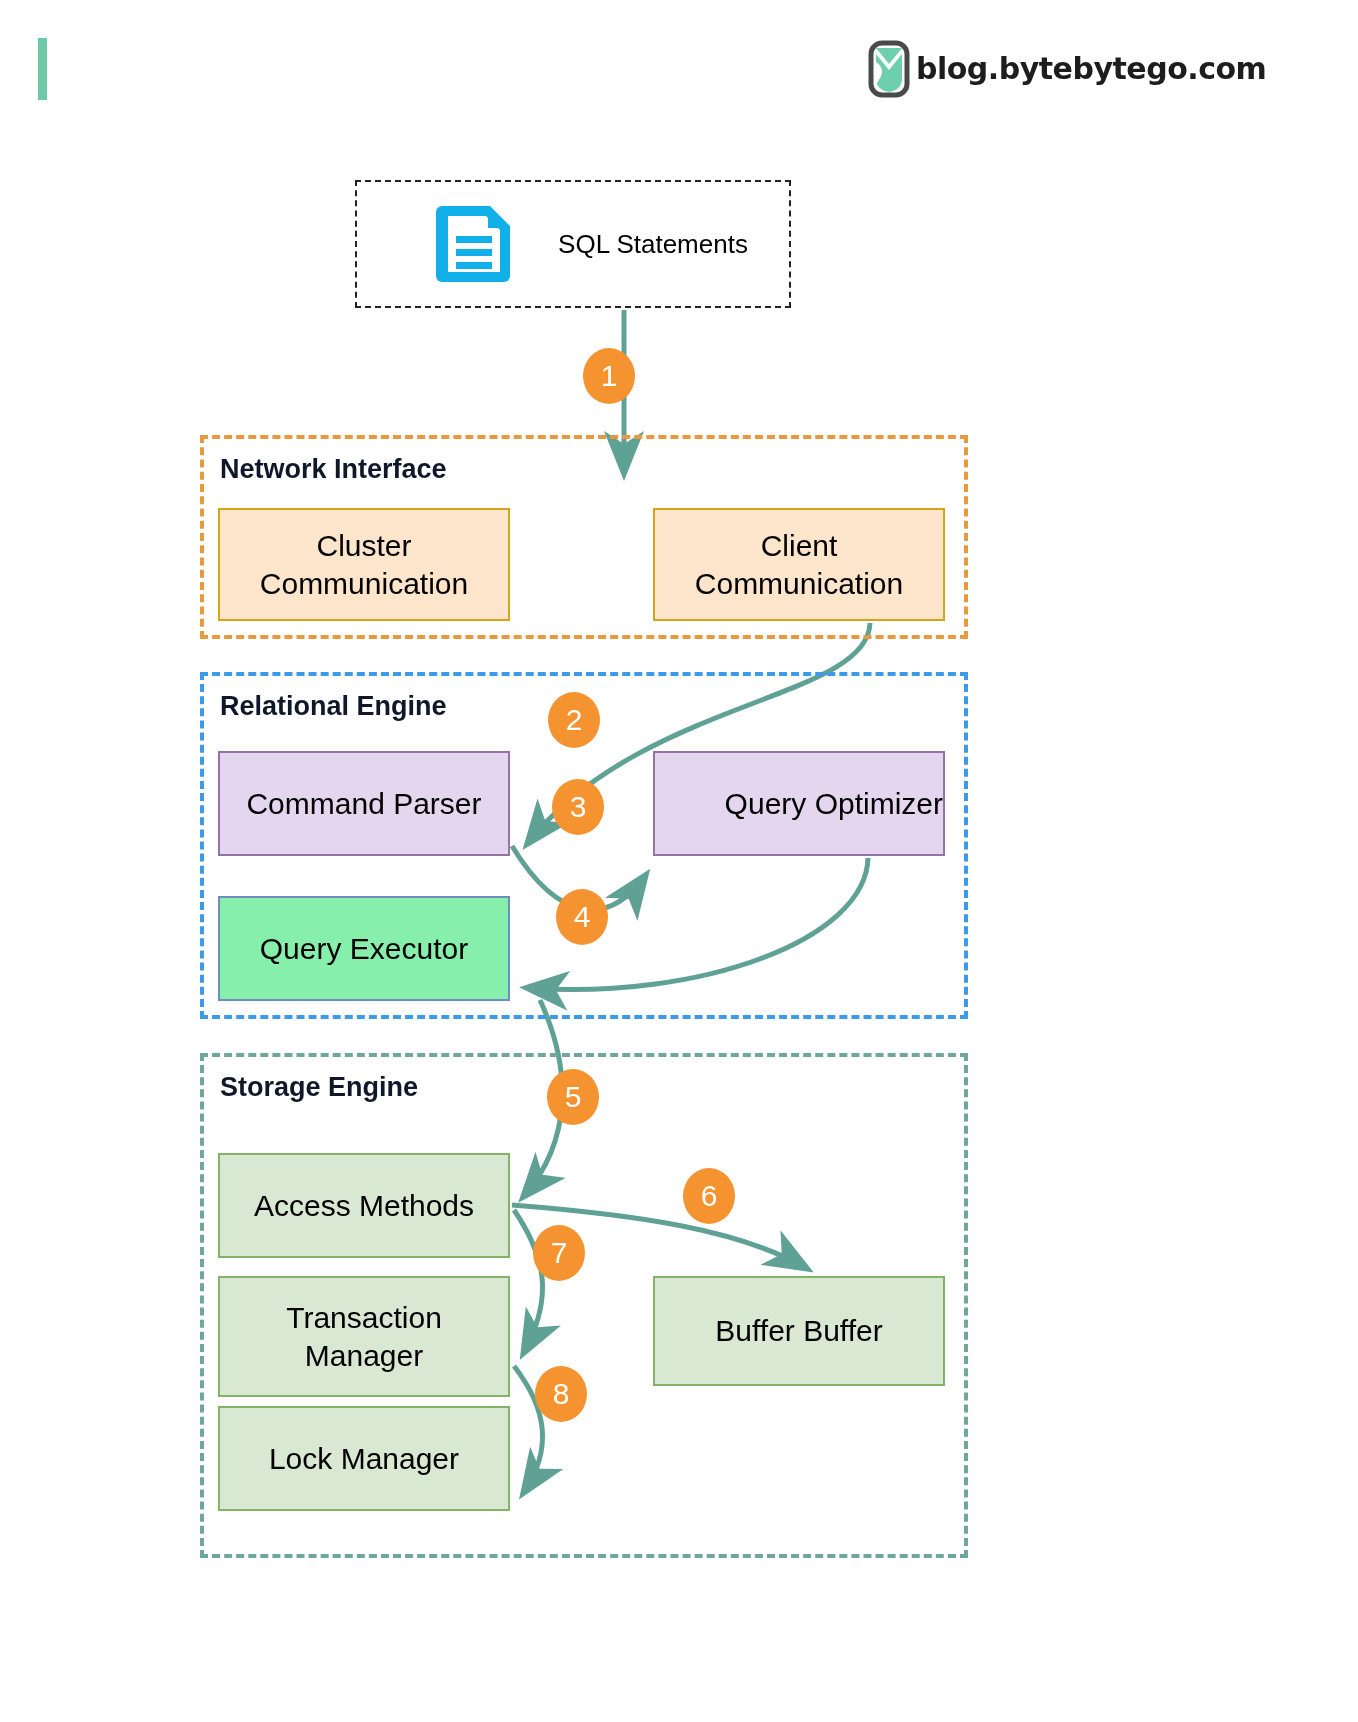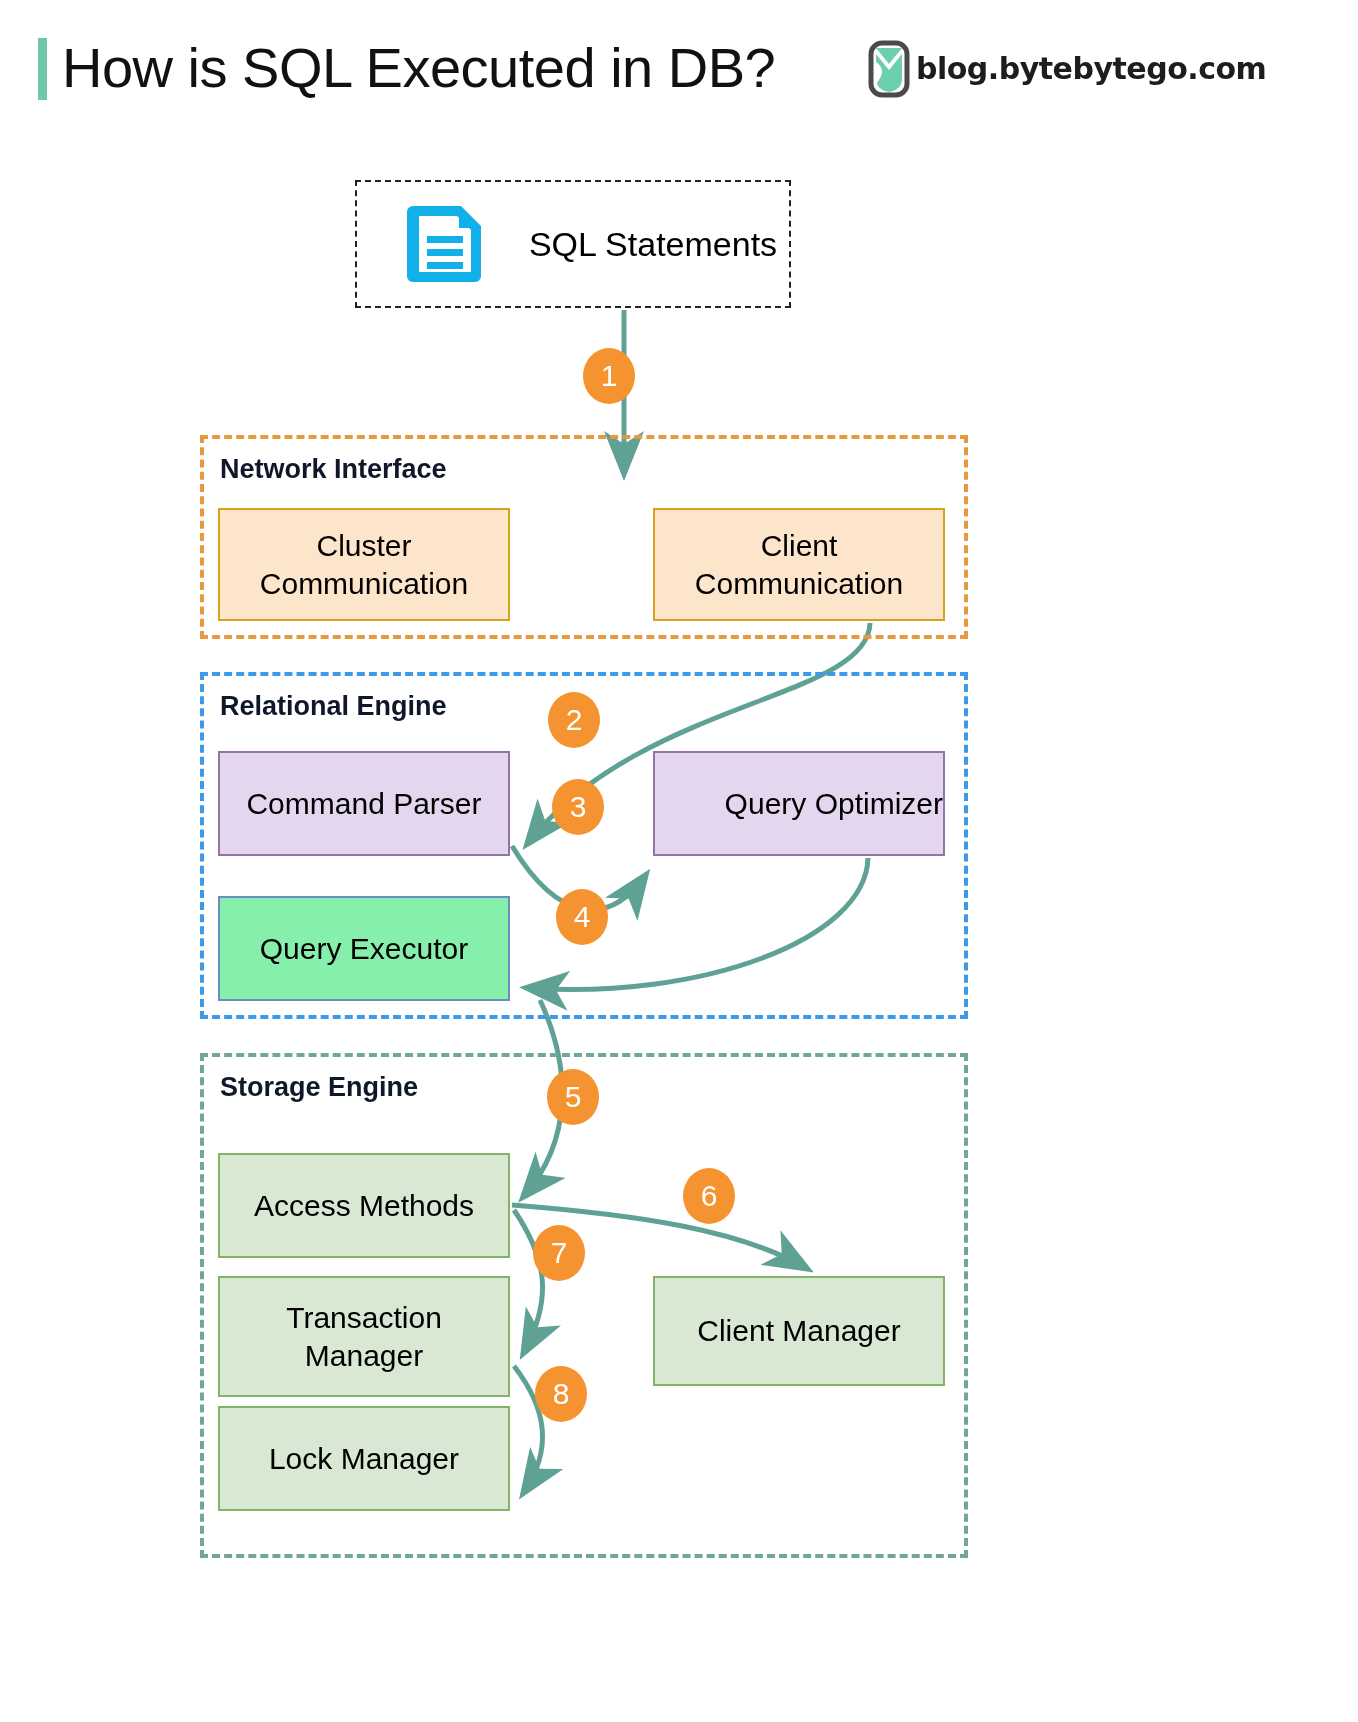--- a/index.html
+++ b/index.html
@@ -22,21 +22,21 @@
   
   .node{position:absolute;box-sizing:border-box;display:flex;align-items:center;
         justify-content:center;text-align:center;font-size:30px;line-height:38px;color:#000;}
   .group{position:absolute;box-sizing:border-box;background:transparent;}
   .group-title{position:absolute;font-size:27px;font-weight:700;color:#0f172a;white-space:nowrap;}
 
   
   #sql-box{left:355px;top:180px;width:436px;height:128px;border:2px dashed #222;
            display:flex;align-items:center;}
   #sql-icon{margin-left:30px;width:92px;height:92px;position:relative;flex:none;}
-  #sql-label{margin-left:38px;font-size:34px;color:#000;white-space:nowrap;}
+  #sql-label{margin-left:38px;font-size:26px;color:#000;white-space:nowrap;}
 
   
   #grp-network{left:200px;top:435px;width:768px;height:204px;border:4px dashed #e9993d;}
   #grp-relational{left:200px;top:672px;width:768px;height:347px;border:4px dashed #3d9ae8;}
   #grp-storage{left:200px;top:1053px;width:768px;height:505px;border:4px dashed #6fa89a;}
 
   #ttl-network{left:220px;top:454px;}
   #ttl-relational{left:220px;top:691px;}
   #ttl-storage{left:220px;top:1072px;}
 
@@ -67,21 +67,20 @@
   #badge-5{left:547px;top:1069px;}
   #badge-6{left:683px;top:1168px;}
   #badge-7{left:533px;top:1225px;}
   #badge-8{left:535px;top:1366px;}
 </style>
 </head>
 <body>
 
 <div id="header">
   <div id="title-accent"></div>
-  <div id="page-title">How is SQL Executed in DB?</div>
   <div id="brand">
     <div id="brand-logo">
       <svg width="42" height="58" viewBox="0 0 42 58">
         <rect x="3" y="3" width="36" height="52" rx="11" ry="11" fill="#ffffff" stroke="#4a4a4a" stroke-width="5"></rect>
         <path d="M8 8 H34 V38 Q34 50 21 52 Q8 50 8 38 Z" fill="#6ecfae"></path>
         <path d="M8 8 L21 24 L34 8 L34 14 L21 30 L8 14 Z" fill="#ffffff"></path>
         <path d="M8 22 Q20 30 8 44 Z" fill="#ffffff"></path>
       </svg>
     </div>
     <div id="brand-text">blog.bytebytego.com</div>
@@ -167,21 +166,21 @@
 <div class="node n-green" id="n-transaction">
   <div>
     <div>Transaction</div>
     <div>Manager</div>
   </div>
 </div>
 <div class="node n-green" id="n-lock">
   <span>Lock Manager</span>
 </div>
 <div class="node n-green" id="n-buffer">
-  <span>Client Manager</span>
+  <span>Buffer Buffer</span>
 </div>
 
 <div class="badge" id="badge-1">1</div>
 <div class="badge" id="badge-2">2</div>
 <div class="badge" id="badge-3">3</div>
 <div class="badge" id="badge-4">4</div>
 <div class="badge" id="badge-5">5</div>
 <div class="badge" id="badge-6">6</div>
 <div class="badge" id="badge-7">7</div>
 <div class="badge" id="badge-8">8</div>

